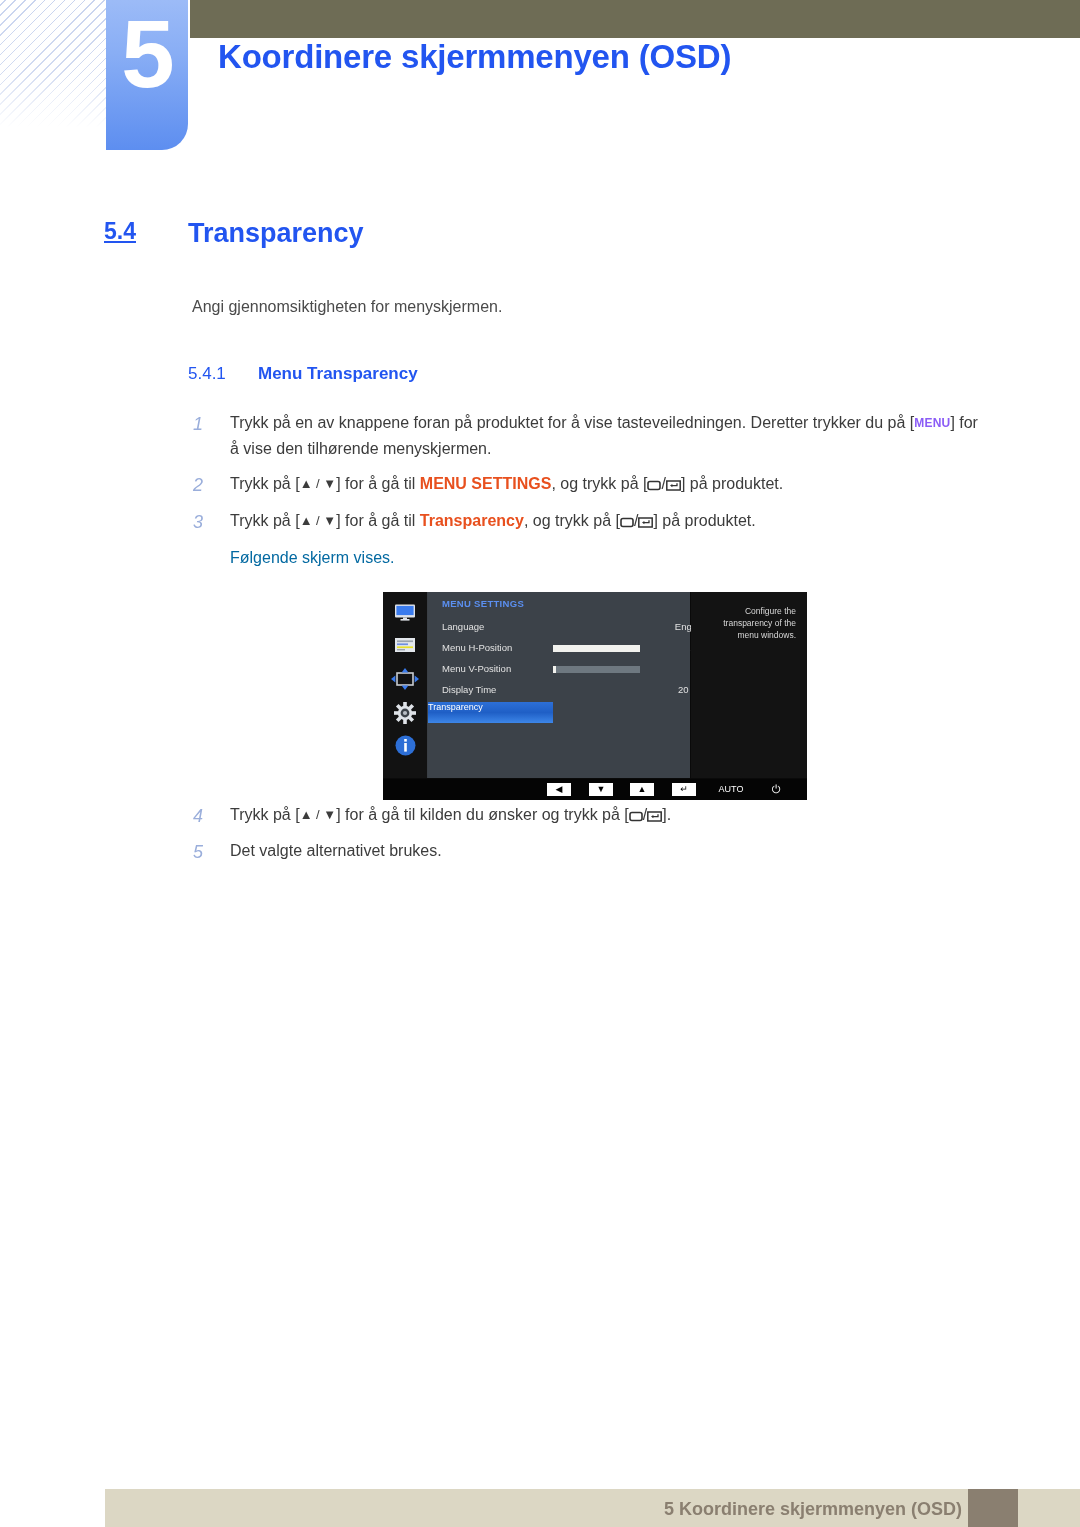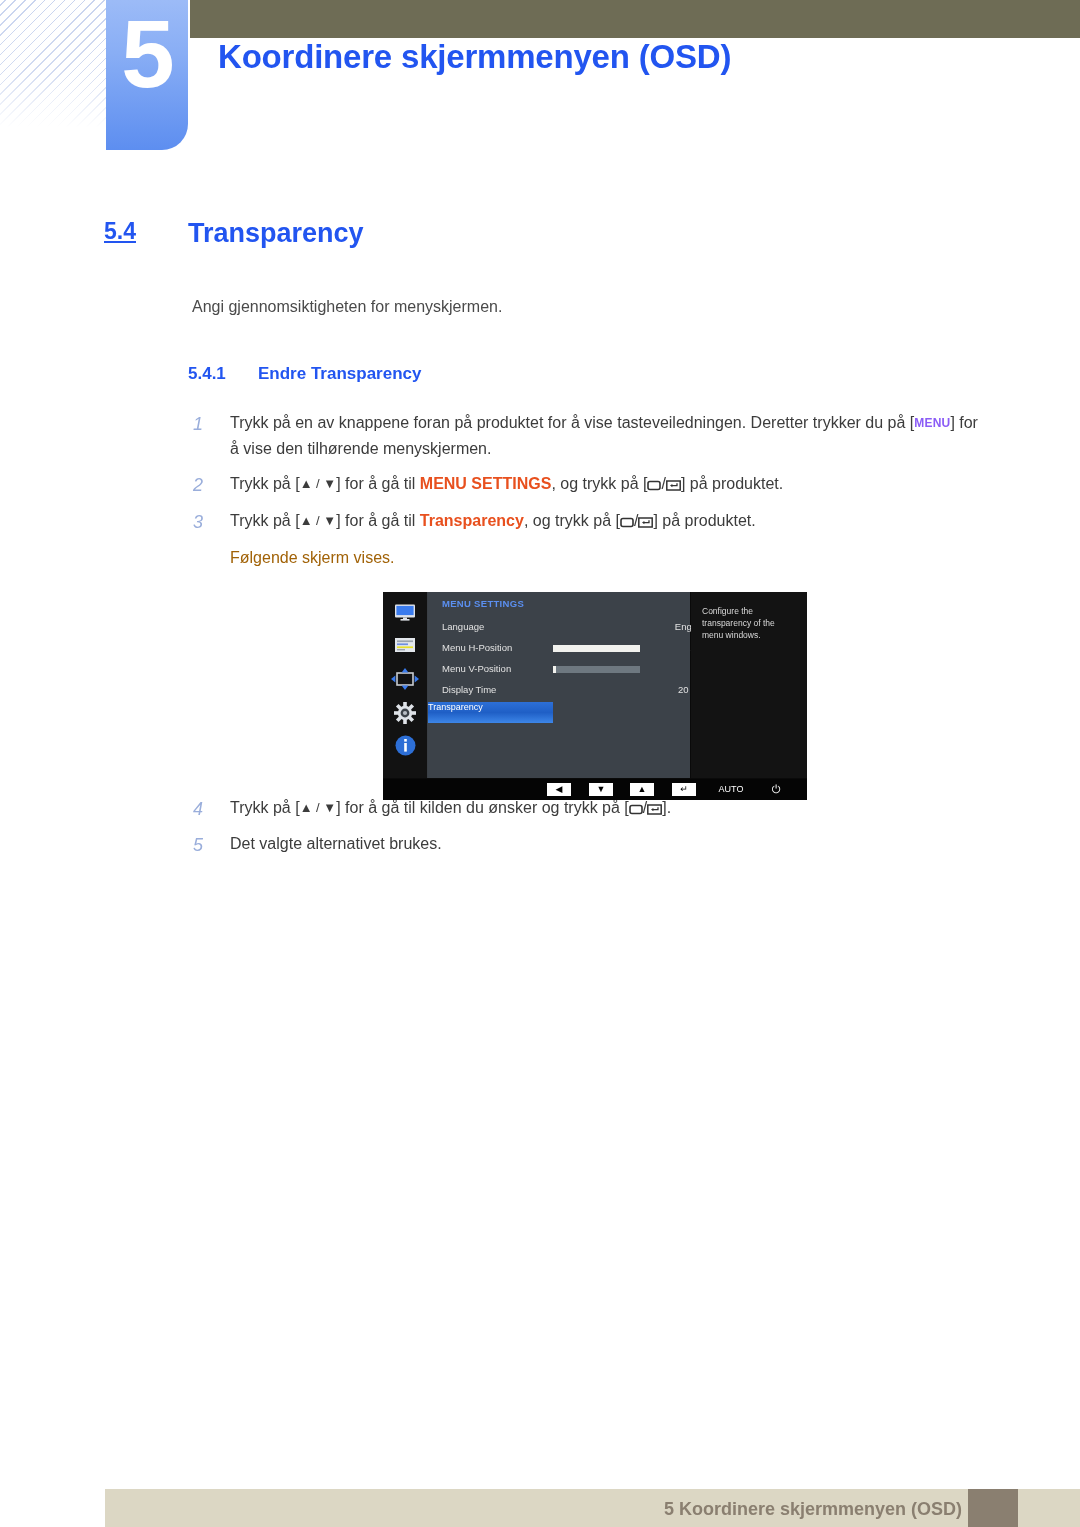--- a/index.html
+++ b/index.html
@@ -80,21 +80,21 @@
   .sec-desc {
     position: absolute;
     left: 192px; top: 298px;
     font-size: 16px;
     color: #4a4a4a;
   }
   .sub-num {
     position: absolute;
     left: 188px; top: 364px;
     font-size: 17px;
-    font-weight: bold;
+    font-weight: normal;
     color: #2255f0;
   }
   .sub-title {
     position: absolute;
     left: 258px; top: 364px;
     font-size: 17px;
     font-weight: bold;
     color: #2255f0;
   }
 
@@ -116,22 +116,22 @@
     position: absolute;
     left: 3px; top: 0;
     font-size: 18px;
     font-style: italic;
     color: #9aaedb;
   }
   .step-sub {
     padding-left: 40px;
     font-size: 16px;
     line-height: 1.62;
-    color: #a16207;
-    margin-bottom: 10px;
+    color: #0369a1;
+    margin-bottom: 17px;
   }
   .hl { color: #e8501e; font-weight: bold; }
   .kmenu {
     font-size: 12px;
     font-weight: bold;
     letter-spacing: 0.2px;
     color: #8b5cf6;
     position: relative;
     top: -1px;
   }
@@ -168,20 +168,21 @@
     left: 45px; top: 0;
     width: 262px; height: 186px;
     background: #3c4249;
   }
   .osd-help {
     position: absolute;
     left: 308px; top: 0;
     width: 116px; height: 186px;
     background: #131313;
     padding: 0;
+    text-align: right;
   }
   .osd-help-txt {
     position: absolute;
     left: 11px; top: 13px;
     width: 94px;
     font-size: 8.5px;
     line-height: 1.42;
     color: #d8d8d8;
   }
   .osd-hdr {
@@ -325,21 +326,21 @@
 <div class="hdr-olive"></div>
 <div class="hdr-tab">
   <div class="hdr-tab-num">5</div>
 </div>
 <div class="hdr-title">Koordinere skjermmenyen (OSD)</div>
 
 <div class="sec-num">5.4</div>
 <div class="sec-title">Transparency</div>
 <div class="sec-desc">Angi gjennomsiktigheten for menyskjermen.</div>
 <div class="sub-num">5.4.1</div>
-<div class="sub-title">Endre Transparency</div>
+<div class="sub-title">Menu Transparency</div>
 
 <div class="steps">
 
   <div class="step">
     <span class="step-n">1</span><span>Trykk på en av knappene foran på produktet for å vise tasteveiledningen. Deretter trykker du på [</span><span class="kmenu">MENU</span><span>] for å vise den tilhørende menyskjermen.</span>
   </div>
 
   <div class="step">
     <span class="step-n">2</span><span>Trykk på [</span><span class="ktri">▲ / ▼</span><span>] for å gå til </span><span class="hl">MENU SETTINGS</span><span>, og trykk på [</span><span class="kbtn-sq"><svg width="14" height="11" viewBox="0 0 14 11">
           <rect x="1" y="1.5" width="12" height="8" rx="2" ry="2" fill="none" stroke="#333" stroke-width="1.6"></rect>

